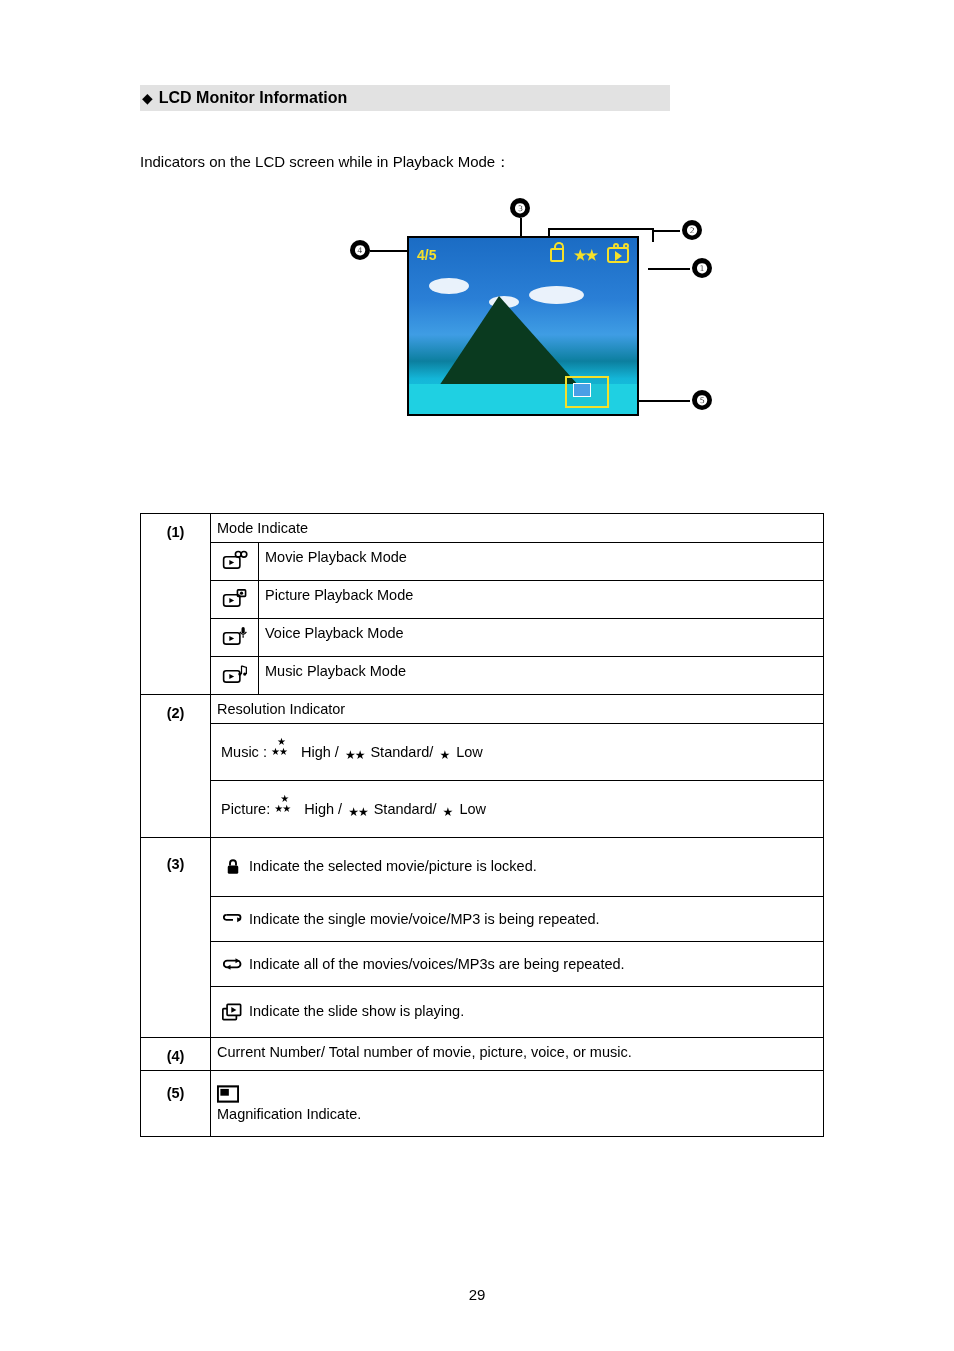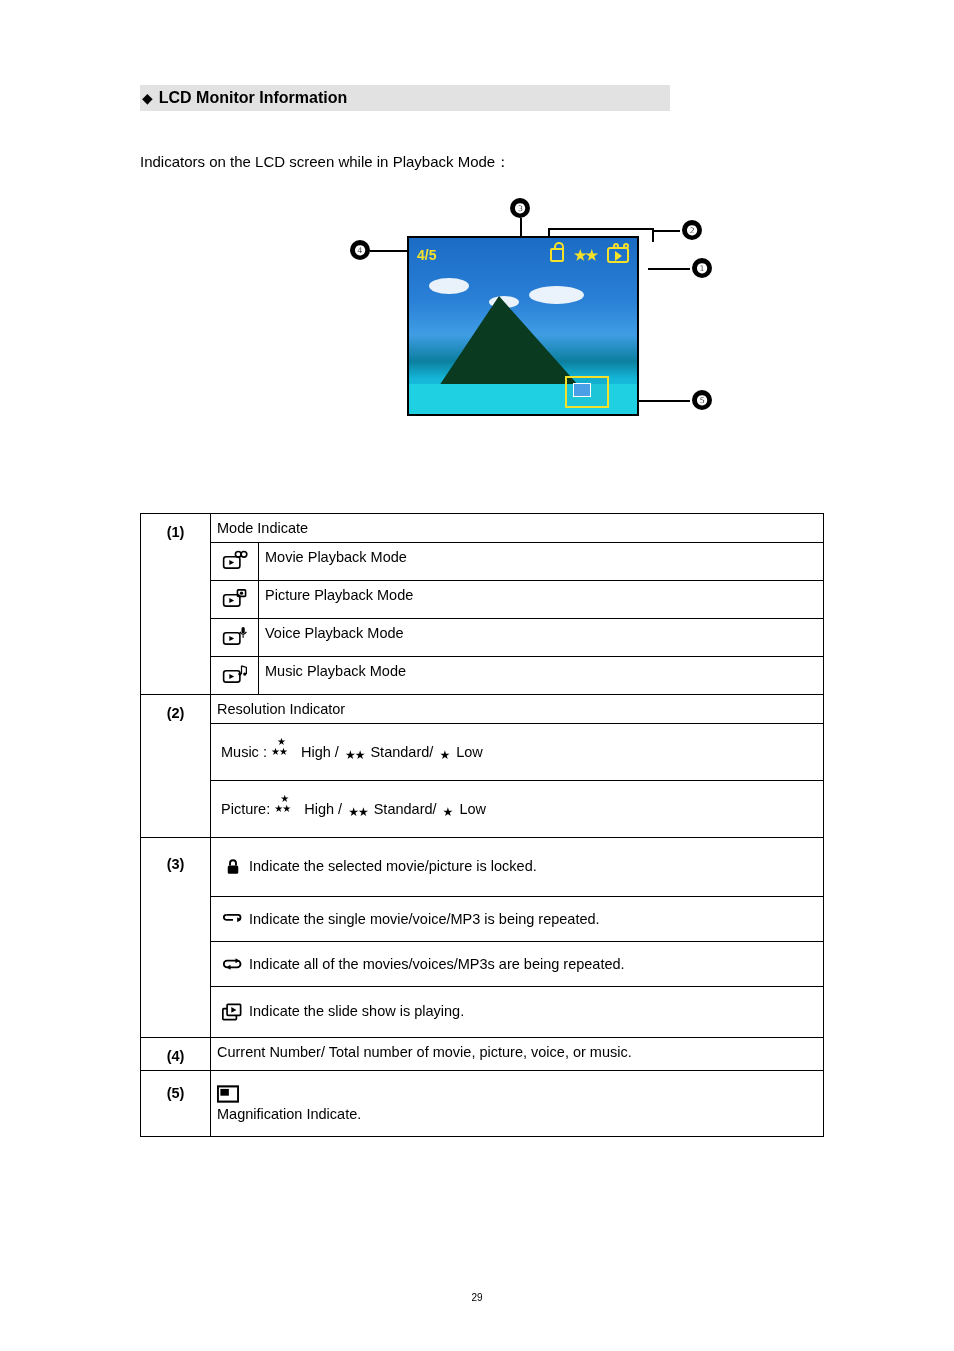--- a/index.html
+++ b/index.html
@@ -231,21 +231,21 @@
   .r3 .row3 .icon-slot {
     width: 24px; flex: 0 0 24px; display:flex; align-items:center; justify-content:center;
   }
   .r3 .row3 .txt { padding-left: 4px; }
 
   .page-num {
     position: absolute;
     bottom: 48px;
     left: 0; right: 0;
     text-align: center;
-    font-size: 10px;
+    font-size: 15px;
   }
 </style>
 </head>
 <body>
 
 <div class="page">
 
   <div class="section-heading">
     <span class="diamond">◆</span>
     <span class="title">LCD Monitor Information</span>

